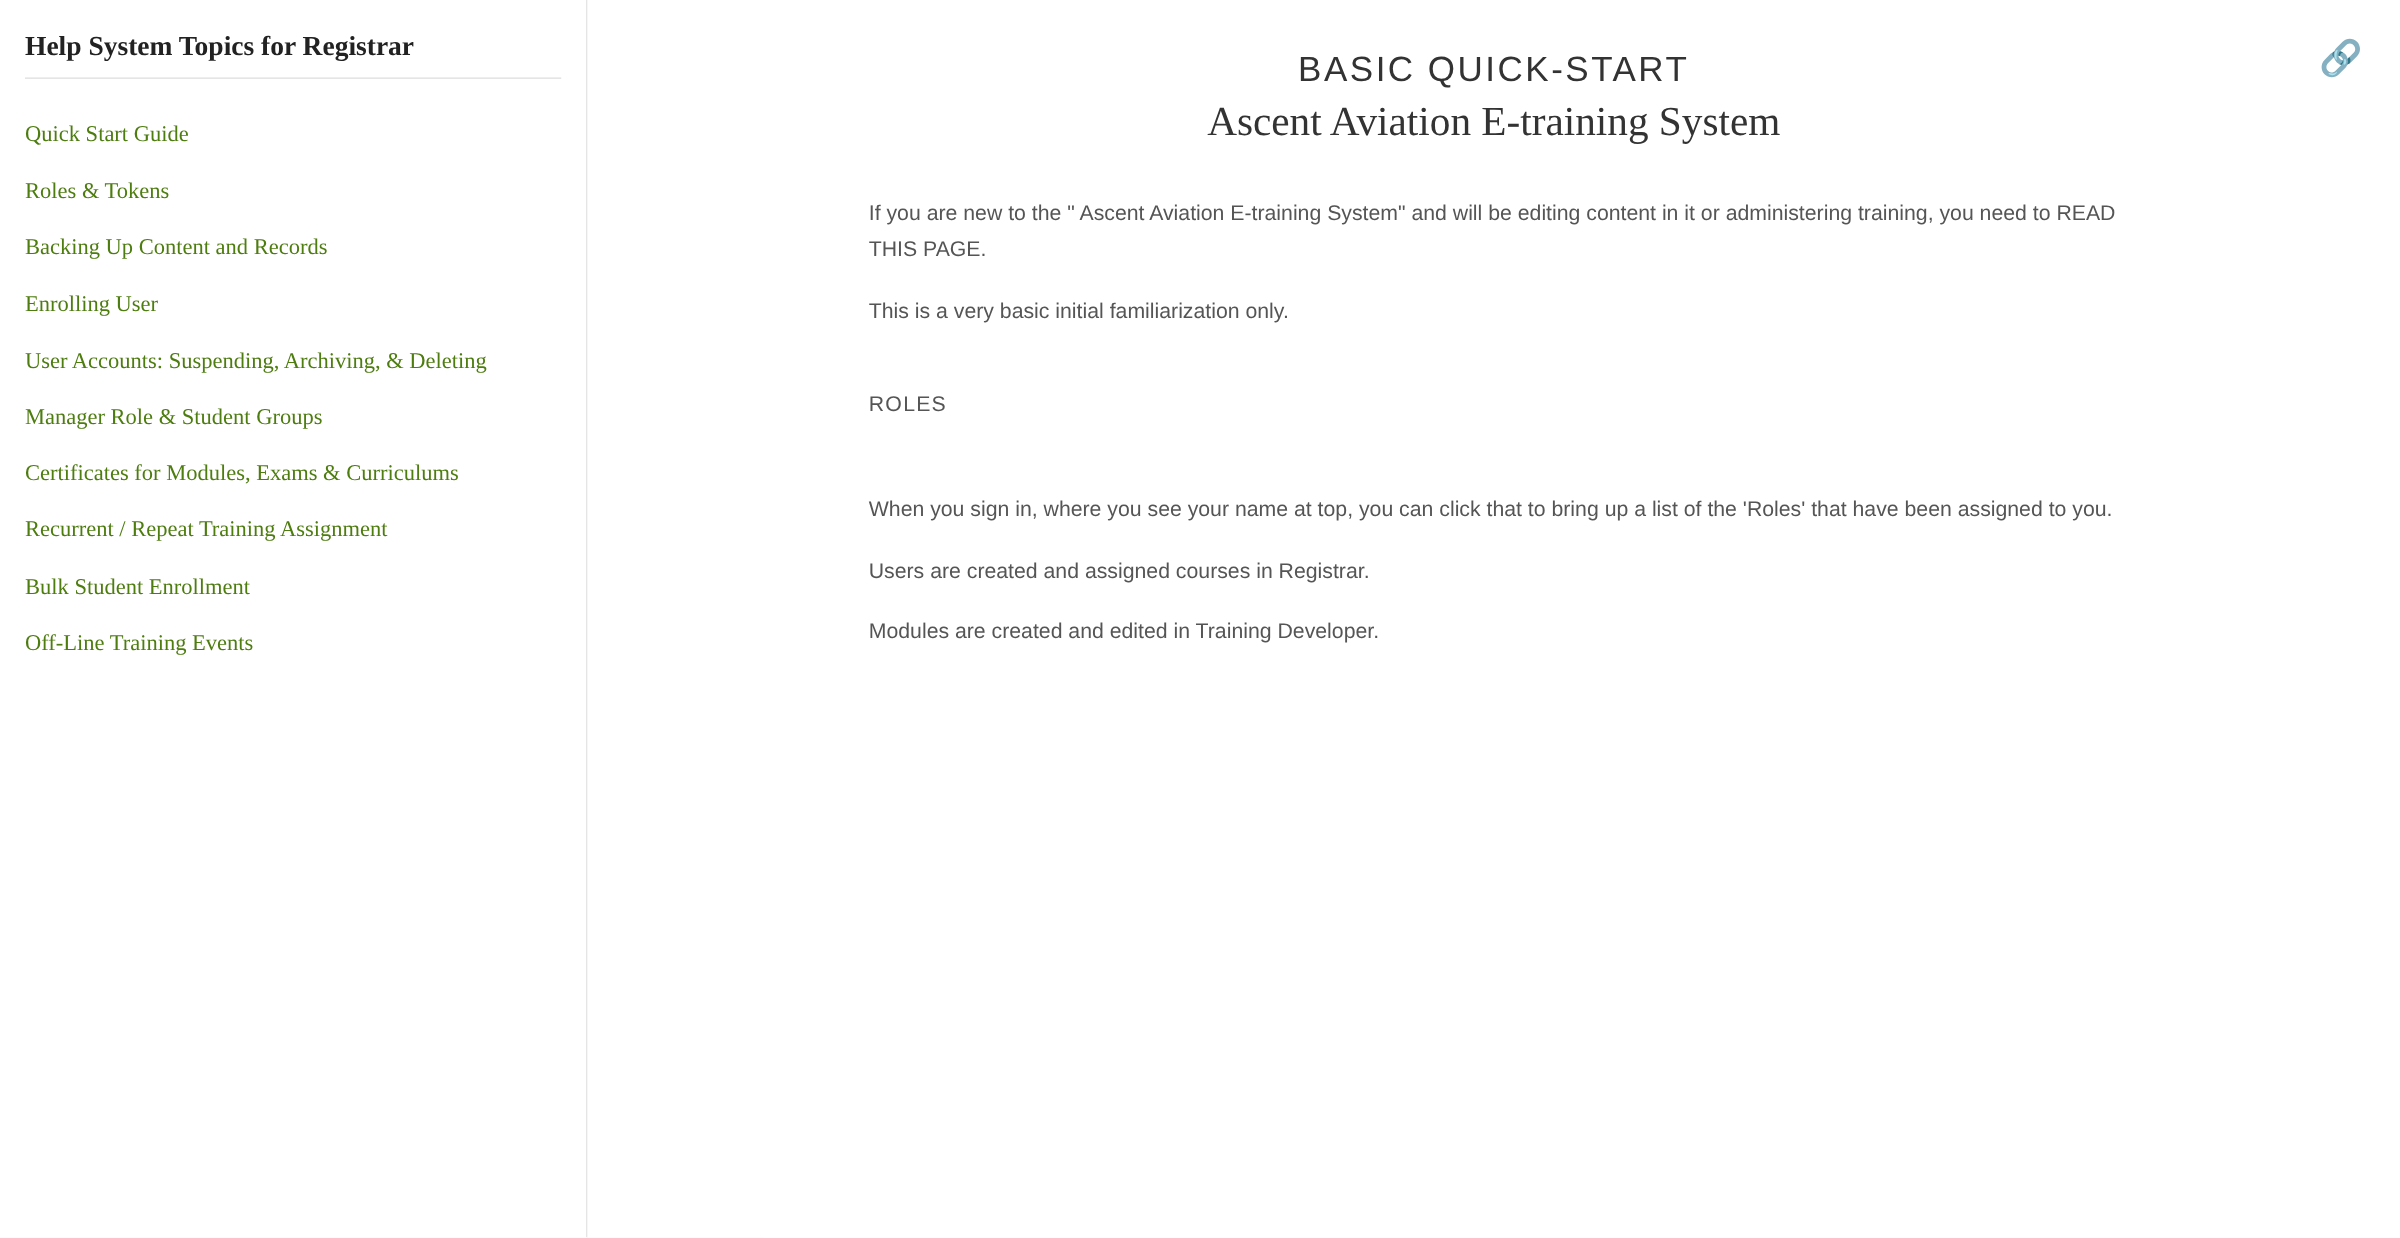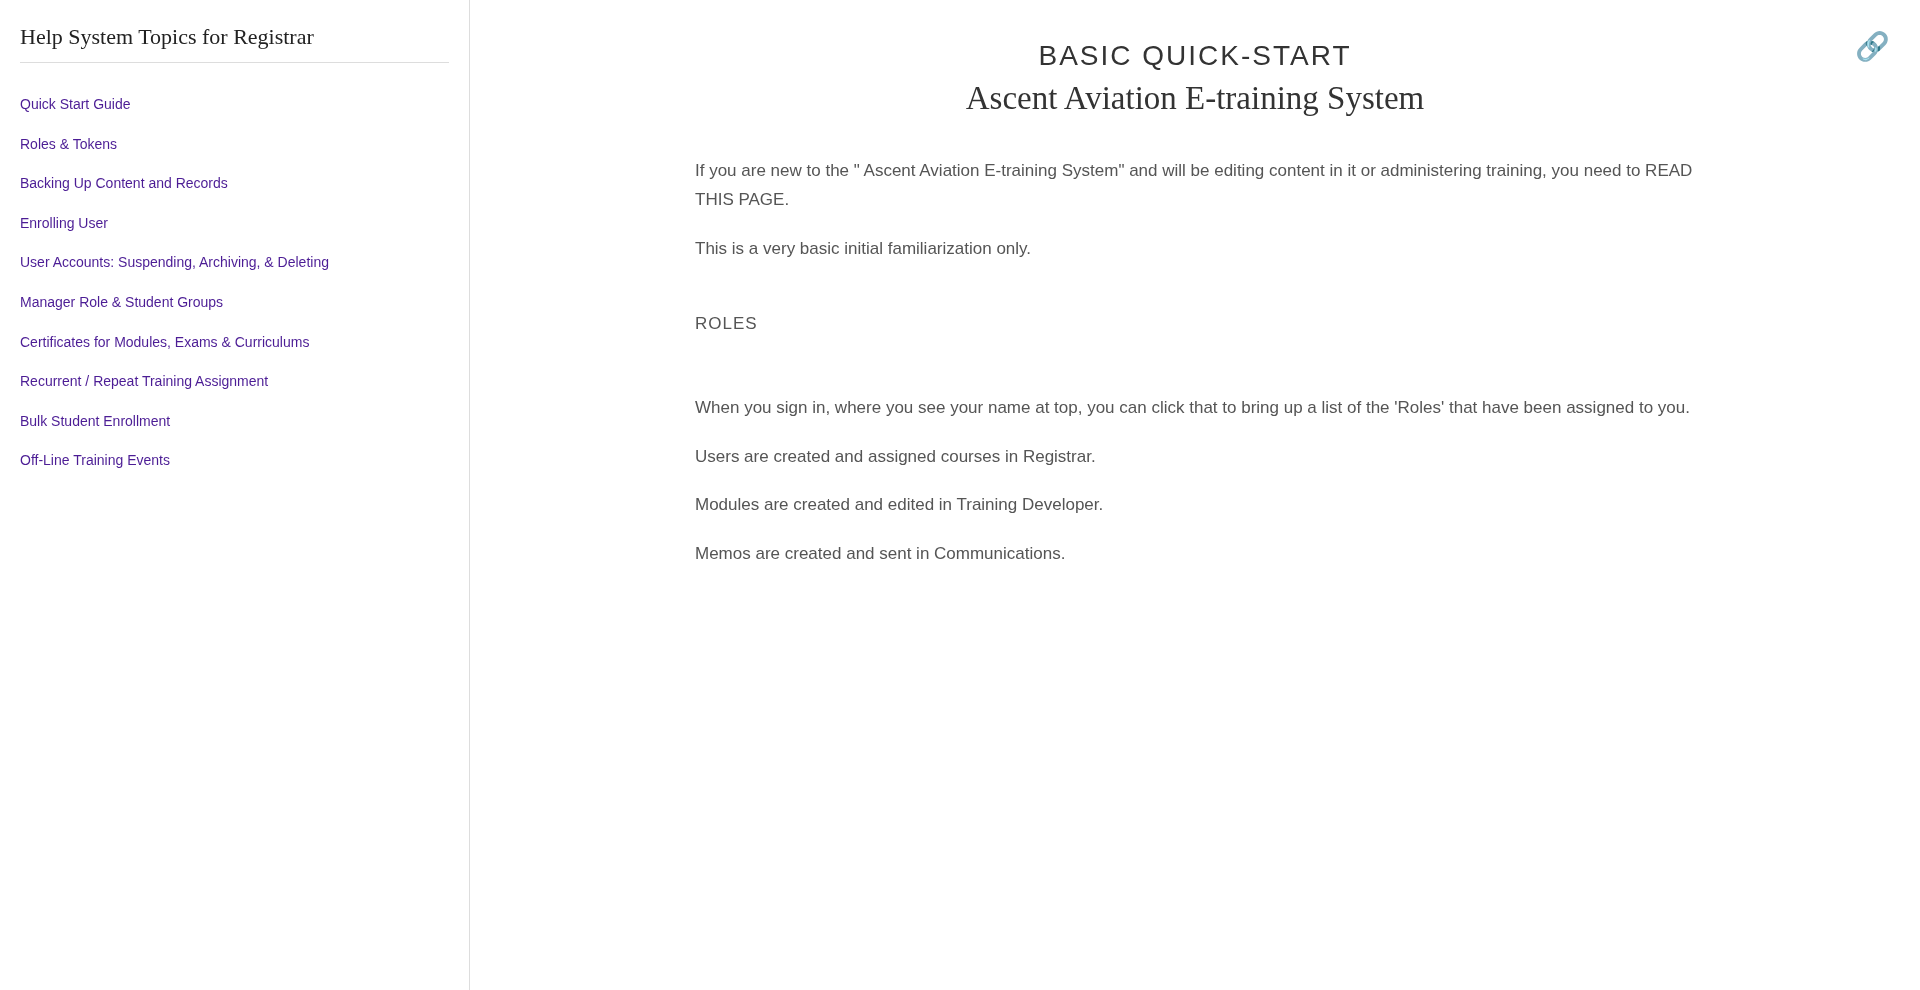--- a/index.html
+++ b/index.html
@@ -22,40 +22,40 @@
       background: #ffffff;
       border-right: 1px solid #ddd;
       padding: 24px 20px;
       overflow-y: auto;
     }
 
     .sidebar-title {
       font-family: Georgia, serif;
       font-size: 22px;
       color: #222;
-      font-weight: normal;
+      font-weight: bold;
       margin-bottom: 24px;
       padding-bottom: 12px;
       border-bottom: 1px solid #ddd;
     }
 
     .sidebar-nav {
       list-style: none;
       padding: 0;
     }
 
     .sidebar-nav li {
       margin-bottom: 4px;
     }
 
     .sidebar-nav a {
       display: block;
-      font-family: Liberation Sans, sans-serif;
-      font-size: 14px;
-      color: #4c1d95;
+      font-family: Liberation Serif, serif;
+      font-size: 18px;
+      color: #4d7c0f;
       text-decoration: none;
       padding: 8px 0;
       line-height: 1.4;
     }
 
     .main-content {
       flex: 1;
       padding: 40px 60px 40px 60px;
       background: #ffffff;
       position: relative;
@@ -180,15 +180,14 @@
 
     <div class="section-divider"></div>
 
     <p class="section-heading">ROLES</p>
 
     <div class="section-divider"></div>
 
     <p class="body-paragraph">When you sign in, where you see your name at top, you can click that to bring up a list of the 'Roles' that have been assigned to you.</p>
     <p class="body-paragraph">Users are created and assigned courses in Registrar.</p>
     <p class="body-paragraph">Modules are created and edited in Training Developer.</p>
-    <p class="body-paragraph">Memos are created and sent in Communications.</p>
   </div>
 </div>
 
 </body></html>

